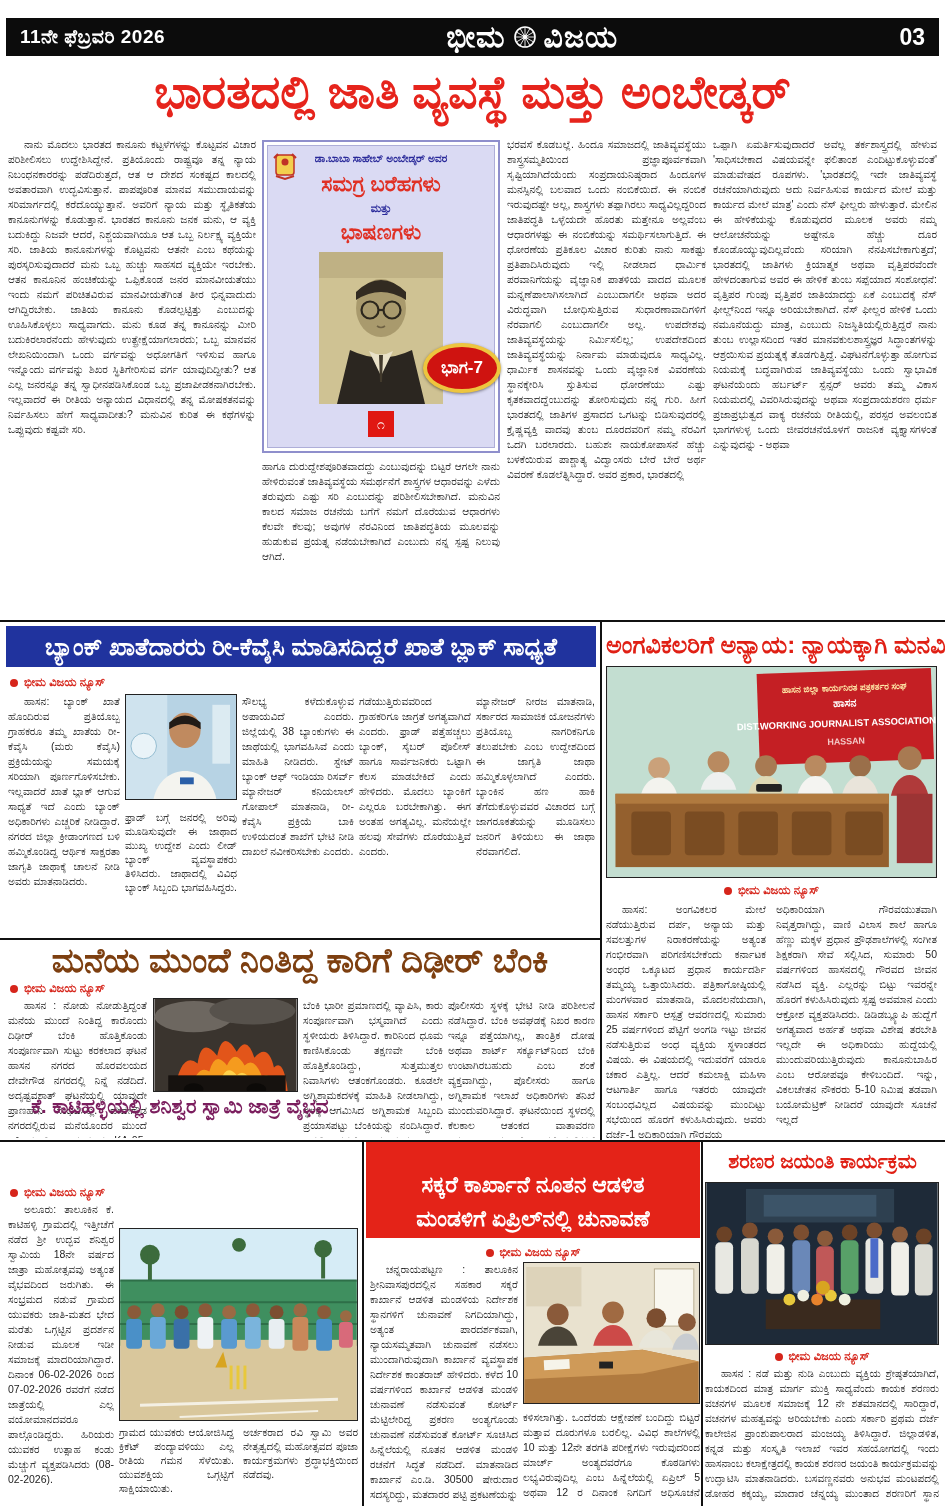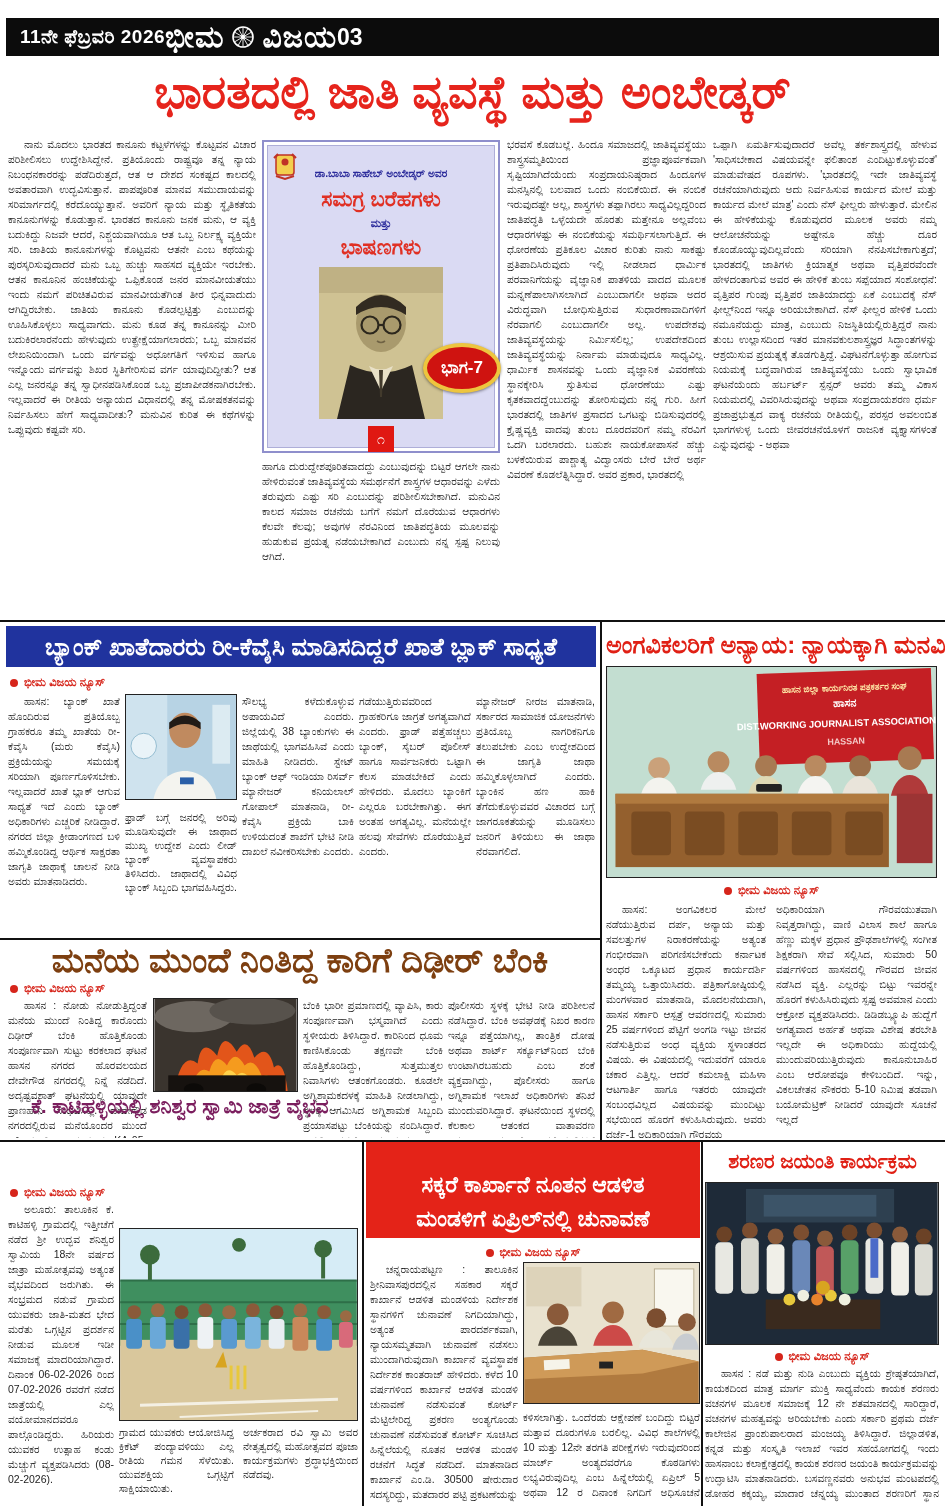--- a/index.html
+++ b/index.html
@@ -4,38 +4,38 @@
 <style>
   *{margin:0;padding:0;box-sizing:border-box}
   html,body{background:#888}
   .page{position:relative;width:945px;height:1506px;background:#fff;margin:0 auto;overflow:hidden;
          font-family:"Liberation Sans","DejaVu Sans",sans-serif;color:#1c1c1c}
   .abs{position:absolute}
   .body-text{font-size:10.5px;line-height:15px;text-align:justify;color:#1d1d1d;overflow:hidden;word-break:break-word}
   .lede{text-indent:16px}
   .rule{background:#111}
   
-  .head-bar{background:#0c0c0c;color:#fff;display:flex;align-items:center;padding:0 14px}
+  .head-bar{background:#0c0c0c;color:#fff;display:flex;align-items:center;justify-content:space-between;padding:0 14px}
   .head-date{font-size:19px;font-weight:bold;letter-spacing:.5px}
   .masthead{display:flex;align-items:center;gap:7px;font-size:30px;font-weight:bold;letter-spacing:1px}
   .head-no{font-size:23px;font-weight:bold}
   .main-headline{color:#e6241c;font-weight:800;font-size:46px;line-height:72px;text-align:center;white-space:nowrap}
   
   .byline{display:flex;align-items:center;gap:6px;color:#d6251b;font-weight:bold;font-size:11.5px}
   .byline .dot{width:8px;height:8px;border-radius:50%;background:#d6251b;flex:0 0 auto}
   .byline.center{justify-content:center}
   
   .h-bank{background:#20339e;color:#fff;font-weight:bold;font-size:24px;line-height:41px;text-align:center;white-space:nowrap}
   .h-red{color:#e02015;font-weight:bold;font-size:24px;line-height:34px;text-align:center;white-space:nowrap}
   .h-fire{color:#7d3f10;font-weight:800;font-size:34px;line-height:36px;text-align:center;white-space:nowrap}
   .h-cricket{color:#7b1e5e;font-weight:800;font-size:20px;line-height:36px;text-align:center;white-space:nowrap}
   .h-sugar{background:#e42318;color:#fff;font-weight:bold;font-size:22px;line-height:34px;text-align:center;padding-top:26px}
   .h-sharan{color:#e02015;font-weight:700;font-size:20px;line-height:32px;text-align:center;white-space:nowrap}
   
-  .book{background:#dadaf3;border:2px solid #8f8fcc;box-shadow:inset 0 0 0 3px #fff,inset 0 0 0 4px #aeaed8;text-align:center;padding-top:23px}
+  .book{background:#dadaf3;border:2px solid #8f8fcc;box-shadow:inset 0 0 0 3px #fff,inset 0 0 0 4px #aeaed8;text-align:center;padding-top:8px}
   .book .author{color:#2a2a9a;font-size:10.5px;font-weight:bold;margin-top:2px}
   .book .t1{color:#e03024;font-size:21px;font-weight:800;margin-top:7px}
   .book .conj{color:#2a2a9a;font-size:11px;font-weight:bold;margin-top:6px}
   .book .t2{color:#e03024;font-size:21px;font-weight:800;margin-top:5px}
   .book .vol{width:26px;height:26px;background:#e01812;color:#fff;font-size:14px;line-height:26px;margin:7px auto 0}
   .badge{background:#cf1310;border:4px solid #edc53f;border-radius:50%/50%;color:#fff;font-weight:800;font-size:17px;
          display:flex;align-items:center;justify-content:center;box-shadow:0 1px 3px rgba(0,0,0,.45)}
   .photo{border:1px solid #222;overflow:hidden;background:#ccc}
   .photo svg{display:block;width:100%;height:100%}
   .figure-right{float:right;margin:0 0 4px 6px}

